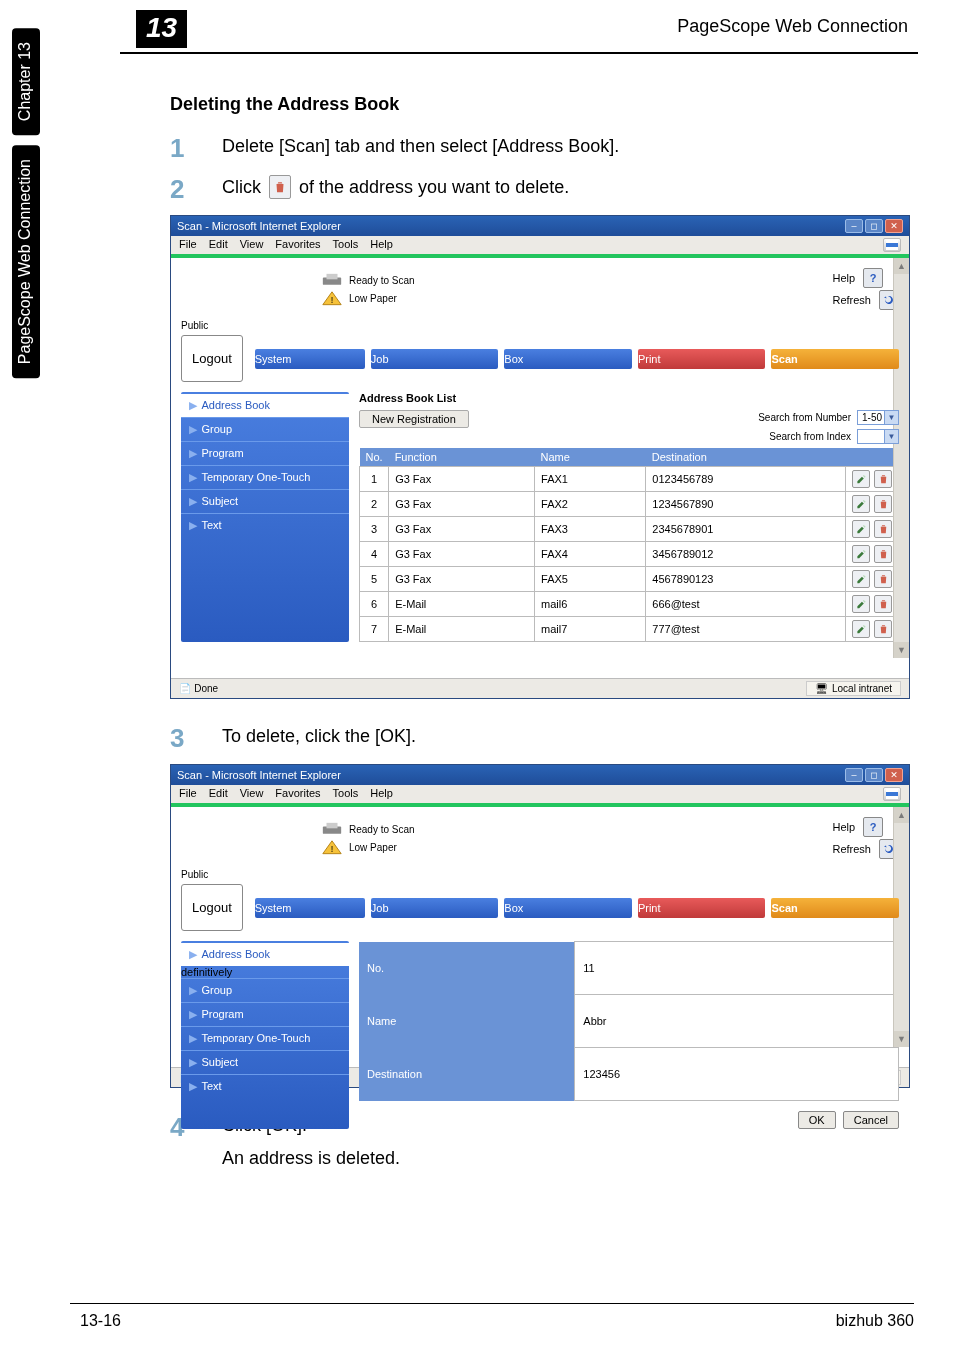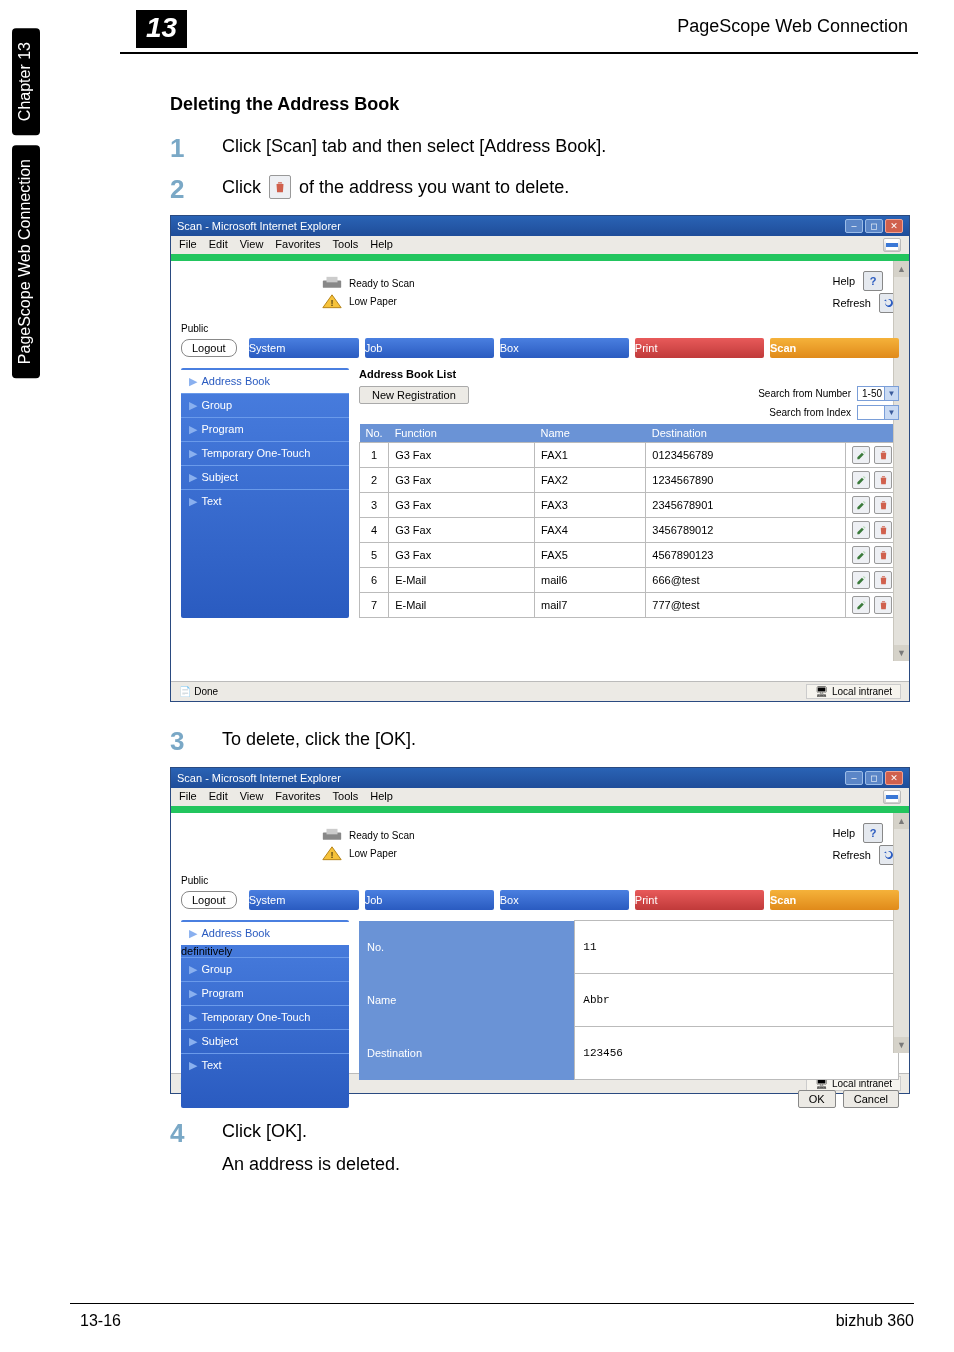--- a/index.html
+++ b/index.html
@@ -51,37 +51,37 @@
   .shot .titlebar {
     background: linear-gradient(#2a63b5,#1f4d99);
     color: #fff; display: flex; justify-content: space-between;
     align-items: center; padding: 3px 6px; font-size: 11px;
   }
   .win-btns { display: flex; gap: 2px; }
   .win-btn { width: 18px; height: 14px; background: #5b86c7; border: 1px solid #9bbce8; border-radius: 2px; display:flex;align-items:center;justify-content:center;color:#fff;font-size:9px;}
   .win-btn.close { background: #d0604d; border-color: #f2a392; }
   .menubar {
     background: #eceae5; display: flex; gap: 12px; padding: 2px 8px;
-    border-bottom: 7px solid #22c55e;
+    border-bottom: 4px solid #22c55e;
   }
   .menubar span.sep { flex: 1; }
   .ie-flag { width: 18px; height: 14px; background: linear-gradient(#fff,#ccc); border:1px solid #bbb;border-radius:2px;display:flex;align-items:center;justify-content:center;}
   .content { background: #fff; padding: 10px; position: relative; }
   .topbar { display: flex; align-items: center; gap: 8px; margin-bottom: 10px;}
   .topbar .status-area { margin-left: 140px; display:flex;flex-direction:column;gap:2px;}
   .status-row { display: flex; align-items: center; gap: 6px; font-size: 10px;}
   .icon-printer { width:22px;height:16px; }
   .icon-warn { width:22px;height:16px; }
   .right-top { margin-left: auto; display: flex; flex-direction: column; gap: 2px; align-items: flex-start;}
   .right-top .row { display:flex;align-items:center;gap:8px;}
   .help-box,.refresh-box { width:20px;height:20px;border:1px solid #888;border-radius:2px;background:#e5e9ef;display:flex;align-items:center;justify-content:center;}
   .public-label { font-size:10px; margin-bottom:4px;}
 
   .tabs-row { display:flex; gap:0; margin-bottom:10px; align-items:center;}
-  .btn-logout { background:#fff;border:1px solid #888;border-radius:8px;padding:2px 10px;font-size:11px; }
+  .btn-logout { background:#fff;border:1px solid #888;border-radius:3px;padding:15px 10px;font-size:13px; }
   .tab { flex:1; text-align:left; color:#fff; padding:4px 0; font-size:11px; position:relative;}
   .tab.system,.tab.job,.tab.box,.tab.print { background: linear-gradient(#4a7fe0,#2a5bc0); margin-left:6px; border-radius:2px;}
   .tab.print { background: linear-gradient(#e85a5a,#c03a3a);}
   .tab.scan { background: linear-gradient(#f5b23a,#e08a1a); margin-left:6px; border-radius:2px; font-weight:bold;}
   .tab.system { margin-left:12px; max-width:110px;}
 
   .body-row { display:flex; gap:10px;}
   .sidemenu { width: 168px; background: linear-gradient(#4a7fe0,#2a5bc0); border-radius:2px; padding:2px 0;}
   .sidemenu .mi { color:#fff; font-size:11px; padding:5px 8px; border-top:1px solid #6a9aea;}
   .sidemenu .mi:first-child{border-top:none;}
@@ -103,21 +103,21 @@
   .ri { width:18px;height:18px;border:1px solid #999;border-radius:2px;background:#eef0f4;display:flex;align-items:center;justify-content:center;}
   .ri svg{width:11px;height:12px;}
 
   .statusbar { display:flex;justify-content:space-between;align-items:center;background:#eceae5;border-top:1px solid #bbb;padding:2px 8px;font-size:10px;}
   .statusbar .zone { display:flex;align-items:center;gap:4px;border:1px solid #ccc;padding:1px 8px;background:#f6f4ee;}
   .scrollbar { position:absolute;right:0;top:0;bottom:20px;width:16px;background:#e3e1db;border-left:1px solid #c9c6bd;}
   .scroll-arrow { height:16px;background:#d5d2c9;display:flex;align-items:center;justify-content:center;color:#7a7a7a;font-size:9px;}
 
   table.kv { width:100%; border-collapse: collapse; font-size:11px; margin-bottom:10px;}
   table.kv th { background:#6a93d6;color:#fff;text-align:left;font-weight:normal;padding:4px 8px;width:40%;}
-  table.kv td { background:#fff;border:1px solid #bbb;padding:20px 8px;font-family:Liberation Mono, monospace;}
+  table.kv td { background:#fff;border:1px solid #bbb;padding:20px 8px;}
   .msg { font-size:10px; margin:4px 0 2px 0;}
   .action-buttons { text-align:right; margin-top:8px;}
   .btn { background:#eceae5;border:1px solid #888;border-radius:2px;padding:2px 10px;font-size:11px;margin-left:4px;}
 
   .subtext { margin-left:50px; font-size:18px; margin-top:4px;}
 
   .footer { position:absolute; left:0; right:0; bottom:22px; display:flex;justify-content:space-between;padding:0 40px 0 80px;font-size:16px;}
   .footer-rule { position:absolute;left:70px;right:40px;bottom:48px;border-top:1px solid #000;}
 </style>
 </head>
@@ -133,21 +133,21 @@
     <div class="chapter-num">13</div>
     <div class="header-title">PageScope Web Connection</div>
   </div>
   <div class="top-rule"></div>
 
   <div class="section-title">Deleting the Address Book</div>
 
   <div class="steps">
     <div class="step">
       <div class="step-num">1</div>
-      <div class="step-text">Click [Scan] tab and then select [Address Book].</div>
+      <div class="step-text">Delete [Scan] tab and then select [Address Book].</div>
     </div>
     <div class="step">
       <div class="step-num">2</div>
       <div class="step-text">
         <span>Click</span>
         <span class="trash-inline">
           <svg viewBox="0 0 24 24">
               <path fill="#d0604d" d="M6 7h12l-1 14H7L6 7zm3-3h6l1 2H8l1-2z"></path>
             </svg>
         </span>

